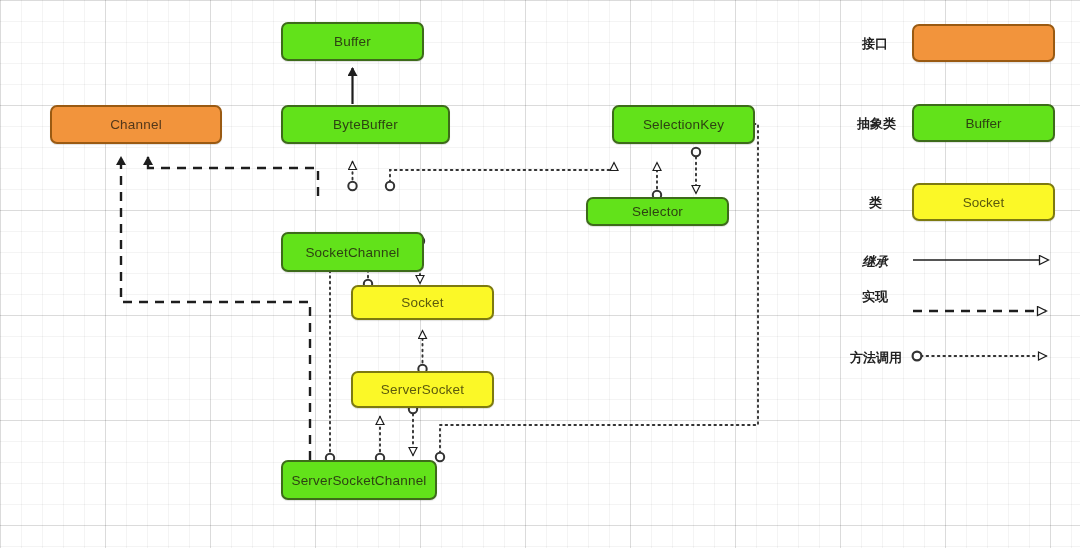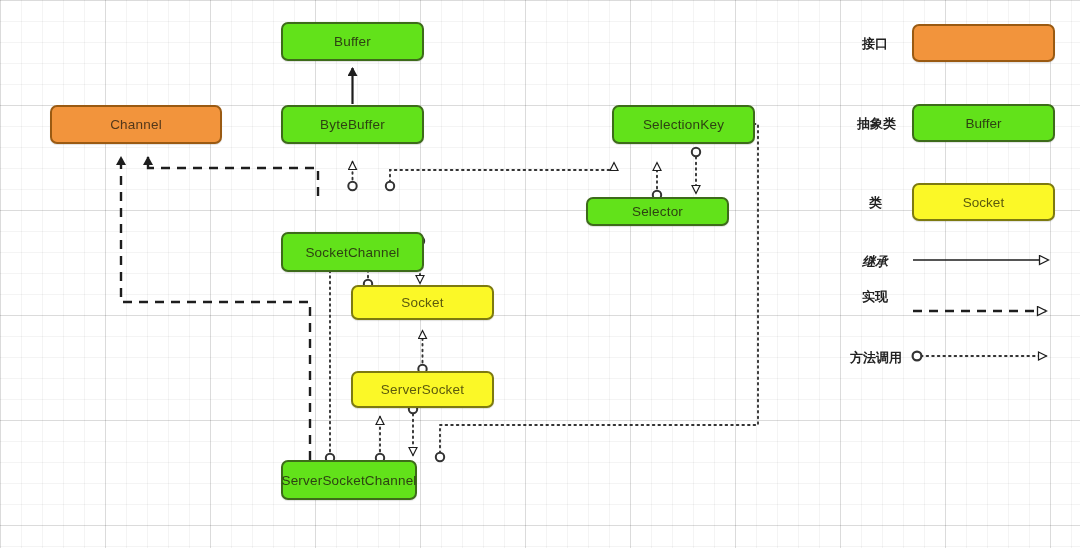--- a/index.html
+++ b/index.html
@@ -178,21 +178,21 @@
   </svg>
 
   <div class="node iface" style="left:50px;  top:105px; width:172px; height:39px;">
       <span>Channel</span>
     </div>
 
   <div class="node abstract" style="left:281px; top:22px;  width:143px; height:39px;">
       <span>Buffer</span>
     </div>
 
-  <div class="node abstract" style="left:281px; top:105px; width:143px; height:39px;">
+  <div class="node abstract" style="left:281px; top:105px; width:169px; height:39px;">
       <span>ByteBuffer</span>
     </div>
 
   <div class="node abstract" style="left:281px; top:196px; width:143px; height:40px;margin-top:36px;">
       <span>SocketChannel</span>
     </div>
 
   <div class="node abstract" style="left:586px; top:105px; width:143px; height:39px;margin-left:26px;">
       <span>SelectionKey</span>
     </div>
@@ -202,21 +202,21 @@
     </div>
 
   <div class="node cls" style="left:351px; top:285px; width:143px; height:35px;">
       <span>Socket</span>
     </div>
 
   <div class="node cls" style="left:351px; top:371px; width:143px; height:37px;">
       <span>ServerSocket</span>
     </div>
 
-  <div class="node abstract" style="left:281px; top:460px; width:136px; height:40px;justify-content:center;">
+  <div class="node abstract" style="left:281px; top:460px; width:156px; height:40px;justify-content:center;">
       <span>ServerSocketChannel</span>
     </div>
 
   <div class="legend-label" style="left:862px; top:35px;text-align:center;">接口</div>
   <div class="legend-swatch" style="left:912px; top:24px; width:143px; height:38px; background:#f2943c; border-color:#9a5a12; color:#53381a;">
       <span></span>
     </div>
 
   <div class="legend-label" style="left:857px; top:115px;">抽象类</div>
   <div class="legend-swatch" style="left:912px; top:104px; width:143px; height:38px; background:#62e21a; border-color:#3d6b1a; color:#2d4212;">

